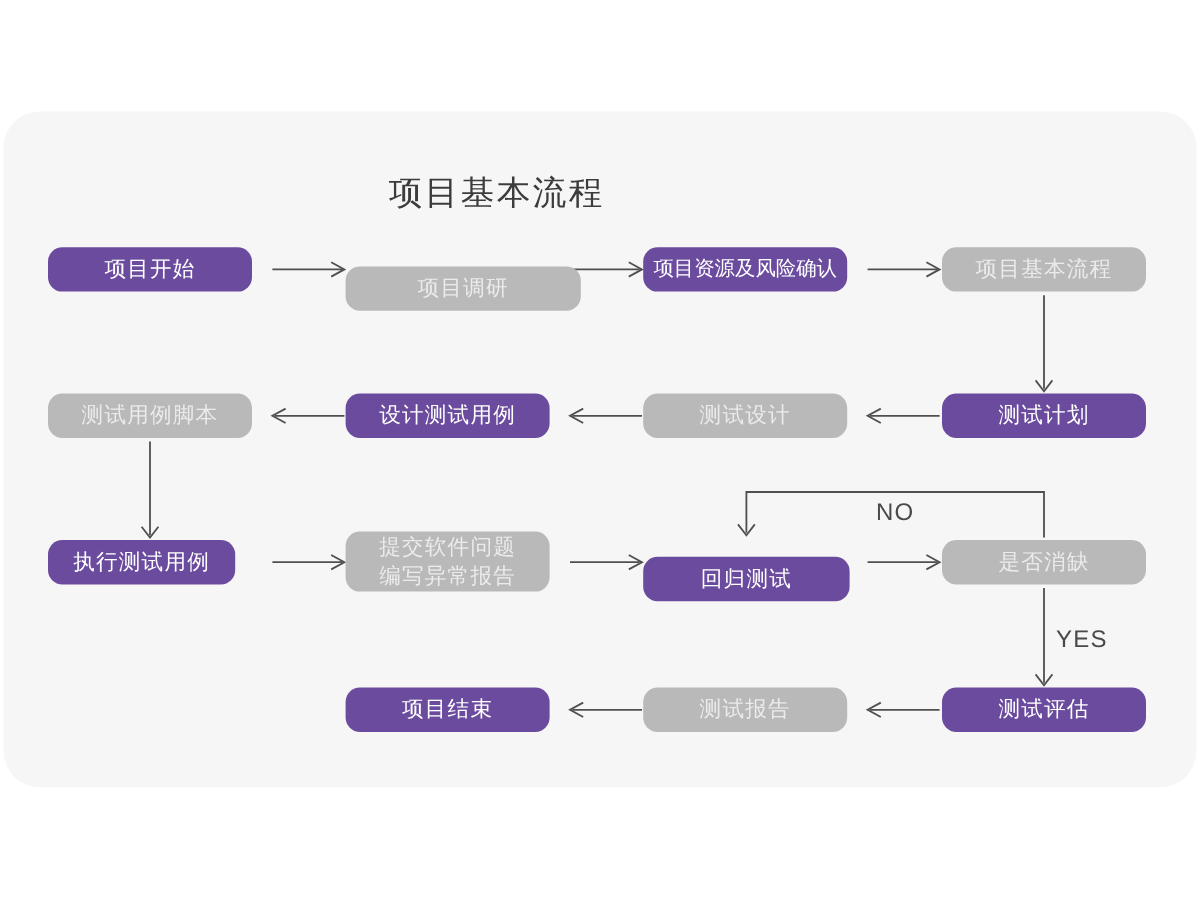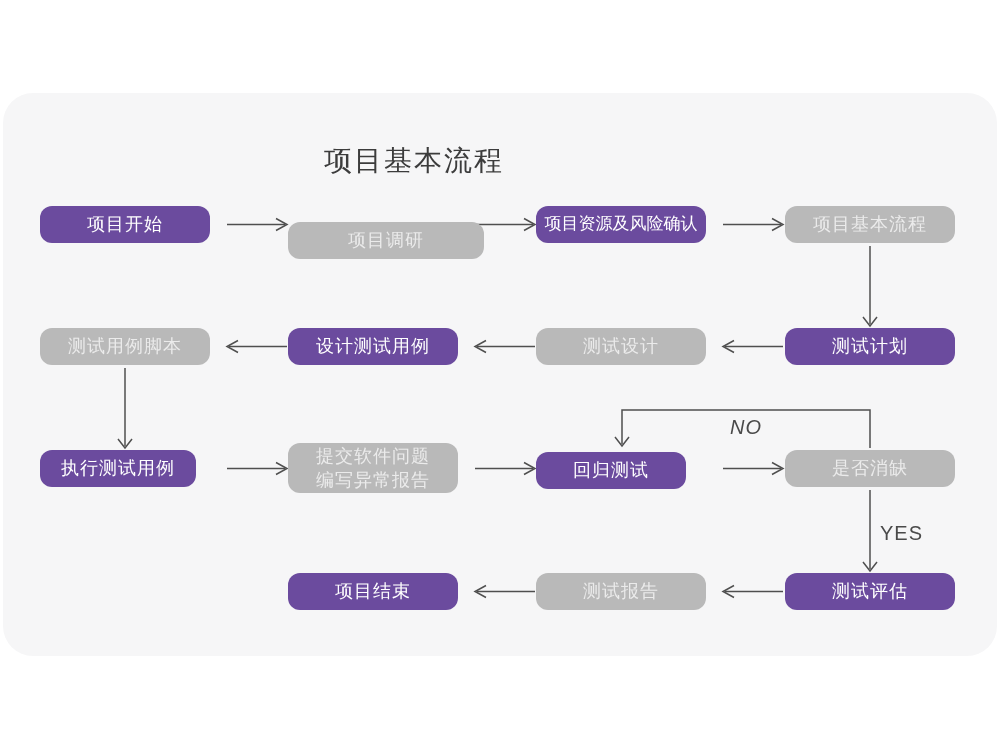--- a/index.html
+++ b/index.html
@@ -22,21 +22,21 @@
     border-radius:12px;font-size:18px;letter-spacing:1px;text-align:center;
     line-height:1.35;
   }
   .node span{white-space:pre-line;}
   .node.purple{background:#6b4b9e;color:#ffffff;}
   .node.gray{background:#b9b9b9;color:#ebebeb;}
   .connectors{position:absolute;left:0;top:0;pointer-events:none;}
   .edge-label{
     position:absolute;color:#4a4a4a;font-size:20px;letter-spacing:1px;
   }
-  .edge-label.centered{transform:translateX(-50%);font-style:italic;}
+  .edge-label.centered{transform:translateX(-50%);}
 </style>
 </head>
 <body>
 
 <div class="card"></div>
 
 <h1 class="page-title">项目基本流程</h1>
 
 <svg class="connectors" width="1000" height="750" viewBox="0 0 1000 750" stroke="#4f4f4f" stroke-width="1.5" fill="none">
 
@@ -135,21 +135,21 @@
   <span>测试用例脚本</span>
 </div>
 
 <div class="node purple" style="left:40px;top:450px;width:156px;height:37px">
   <span>执行测试用例</span>
 </div>
 <div class="node gray" style="left:288px;top:443px;width:170px;height:50px">
   <span>提交软件问题
 编写异常报告</span>
 </div>
-<div class="node purple" style="left:536px;top:452px;width:150px;height:37px">
+<div class="node purple" style="left:536px;top:464px;width:172px;height:37px">
   <span>回归测试</span>
 </div>
 <div class="node gray" style="left:785px;top:450px;width:170px;height:37px">
   <span>是否消缺</span>
 </div>
 
 <div class="node purple" style="left:785px;top:573px;width:170px;height:37px">
   <span>测试评估</span>
 </div>
 <div class="node gray" style="left:536px;top:573px;width:170px;height:37px">

